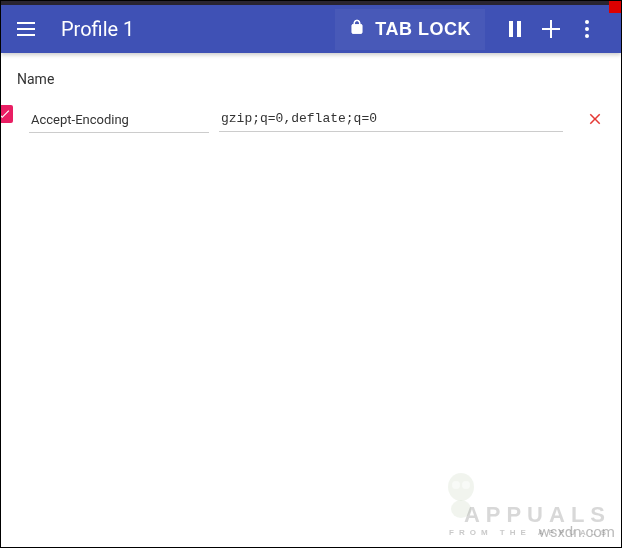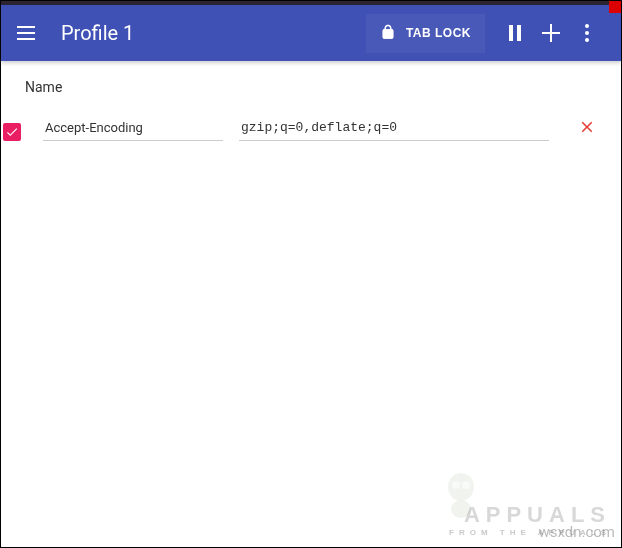--- a/index.html
+++ b/index.html
@@ -28,21 +28,21 @@
       height: 12px;
       background: #d00;
       z-index: 10;
     }
     .header {
       background: #3f51b5;
       color: #fff;
       display: flex;
       align-items: center;
       padding: 0 16px;
-      height: 56px;
+      height: 48px;
       box-shadow: 0 2px 4px rgba(0,0,0,0.2);
     }
     .menu-icon {
       width: 24px;
       height: 24px;
       display: flex;
       flex-direction: column;
       justify-content: center;
       gap: 4px;
       cursor: pointer;
@@ -60,21 +60,21 @@
       flex: 1;
     }
     .tab-lock-btn {
       display: flex;
       align-items: center;
       gap: 10px;
       background: rgba(255,255,255,0.05);
       border: none;
       color: #fff;
       padding: 8px 14px;
-      font-size: 12px;
+      font-size: 18px;
       font-weight: 600;
       letter-spacing: 0.5px;
       cursor: pointer;
       margin-right: 12px;
     }
     .lock-icon-svg { width: 16px; height: 20px; }
     .header-action {
       width: 36px;
       height: 36px;
       display: flex;
@@ -113,42 +113,42 @@
       flex-direction: column;
       gap: 3px;
     }
     .dots-icon span {
       width: 4px;
       height: 4px;
       background: #fff;
       border-radius: 50%;
     }
     .content {
-      padding: 18px 20px;
+      padding: 18px 12px;
     }
     .col-headers {
       display: flex;
       font-size: 14px;
       color: #333;
       margin-bottom: 18px;
       padding-left: 4px;
     }
     .col-name { width: 192px; }
     .col-value { flex: 1; }
     .section-label {
       font-size: 13px;
       color: #3f51b5;
       font-weight: 500;
       margin-bottom: 12px;
       padding-left: 4px;
     }
     .row {
       display: flex;
-      align-items: flex-end;
-      gap: 16px;
+      align-items: flex-start;
+      gap: 10px;
     }
     .checkbox {
       width: 18px;
       height: 18px;
       background: #e91e63;
       border-radius: 2px;
       display: flex;
       align-items: center;
       justify-content: center;
       cursor: pointer;

